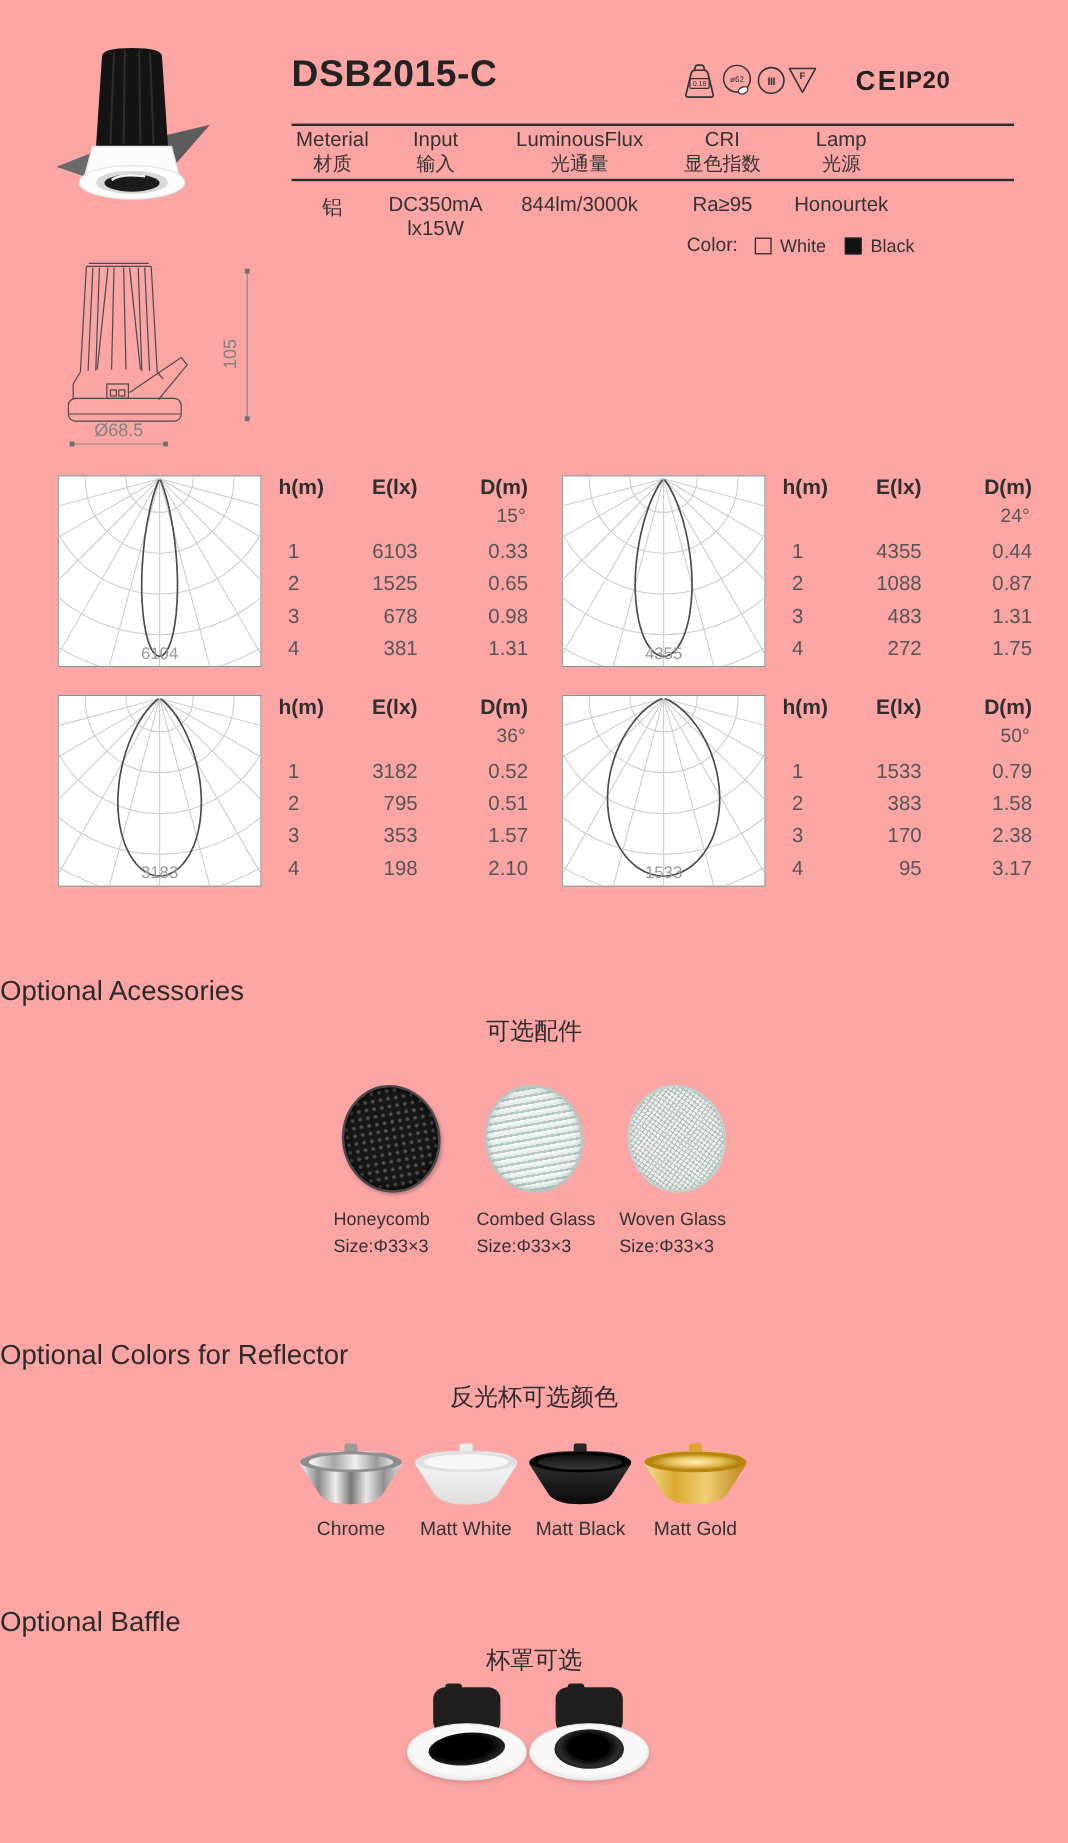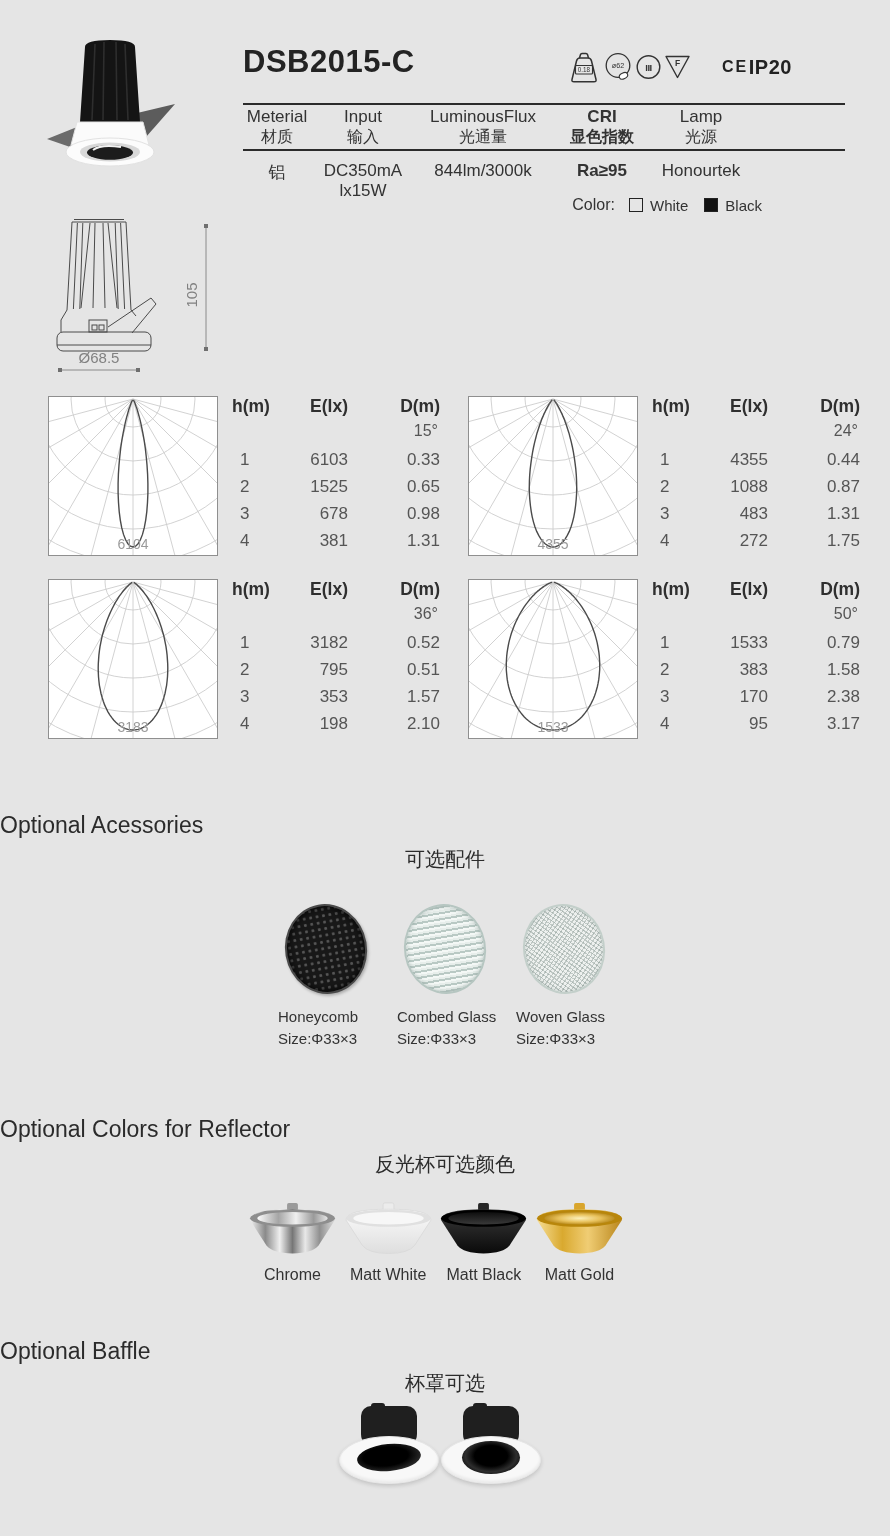--- a/index.html
+++ b/index.html
@@ -1,32 +1,32 @@
 <!DOCTYPE html>
 <html><head>
 <meta charset="utf-8">
 <style>
   html,body{margin:0;padding:0;background:#fff;}
-  .page{position:relative;width:890px;height:1536px;background:#e5e5e5;overflow:hidden;
+  .page{position:relative;width:890px;height:1536px;background:#fca5a5;overflow:hidden;
         font-family:"Liberation Sans","DejaVu Sans",sans-serif;color:#333;}
   .abs{position:absolute;}
 
   
   .title{left:243px;top:44px;font-size:31px;font-weight:600;color:#232323;letter-spacing:.5px;}
   .certs{left:566px;top:48px;width:226px;height:38px;display:flex;align-items:center;
          justify-content:space-between;color:#2b2b2b;}
-  .ce{font-size:16px;font-weight:600;letter-spacing:2px;color:#222;margin-left:31px;}
+  .ce{font-size:23px;font-weight:600;letter-spacing:2px;color:#222;margin-left:31px;}
   .ip{font-size:20px;font-weight:600;color:#222;letter-spacing:.5px;}
 
   .rule{left:243px;width:602px;height:2px;background:#2b2b2b;}
   .r1{top:103px;} .r2{top:149px;}
 
   .spec-row{left:243px;display:flex;text-align:center;}
   .spec-row .c0{width:68px;} .spec-row .c1{width:104px;} .spec-row .c2{width:136px;}
-  .spec-row .c3{width:102px;font-weight:bold;} .spec-row .c4{width:96px;}
+  .spec-row .c3{width:102px;} .spec-row .c4{width:96px;}
   .sh-en{top:107px;font-size:17px;color:#333;}
   .sh-zh{top:127px;font-size:16px;color:#333;}
   .sv{top:161px;font-size:17px;color:#333;}
 
   .color-row{top:196px;right:112px;display:flex;align-items:center;font-size:15px;color:#333;}
   .color-row .lbl{font-size:16px;margin-right:14px;}
   .sw{width:12px;height:12px;border:1.5px solid #222;display:inline-block;margin-right:7px;}
   .sw.filled{background:#111;}
   .copt{display:flex;align-items:center;margin-right:16px;}
 

